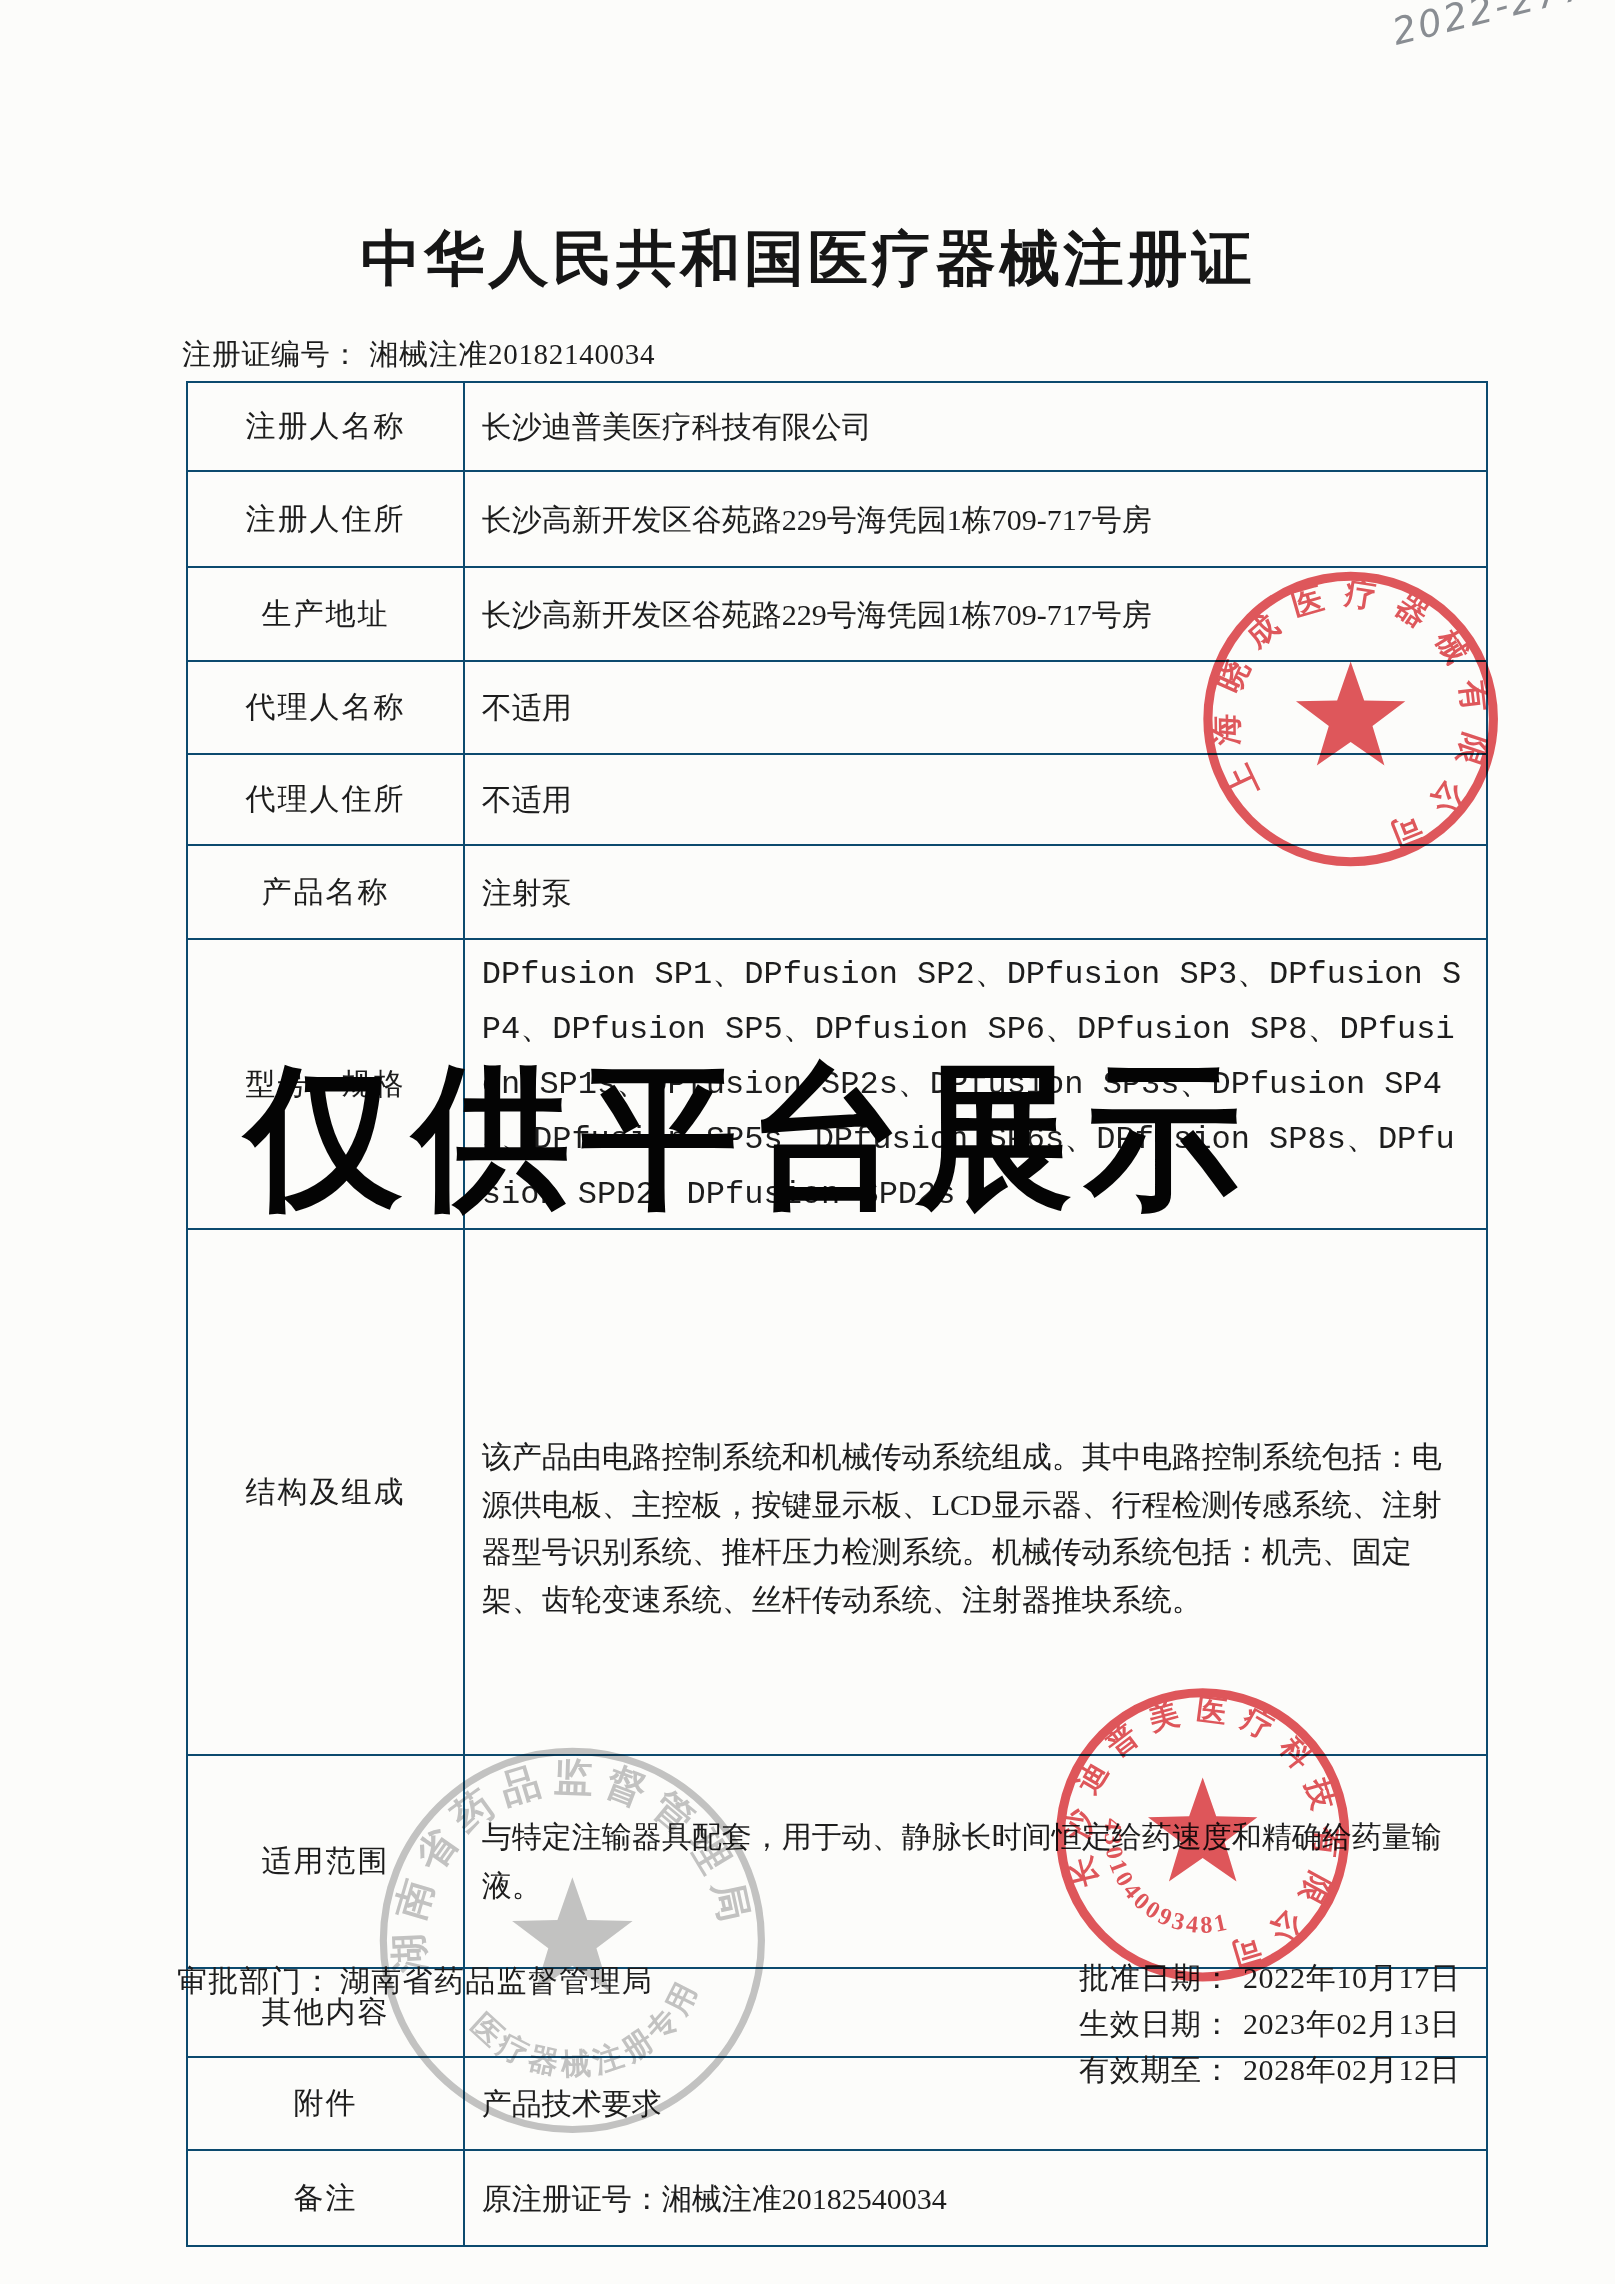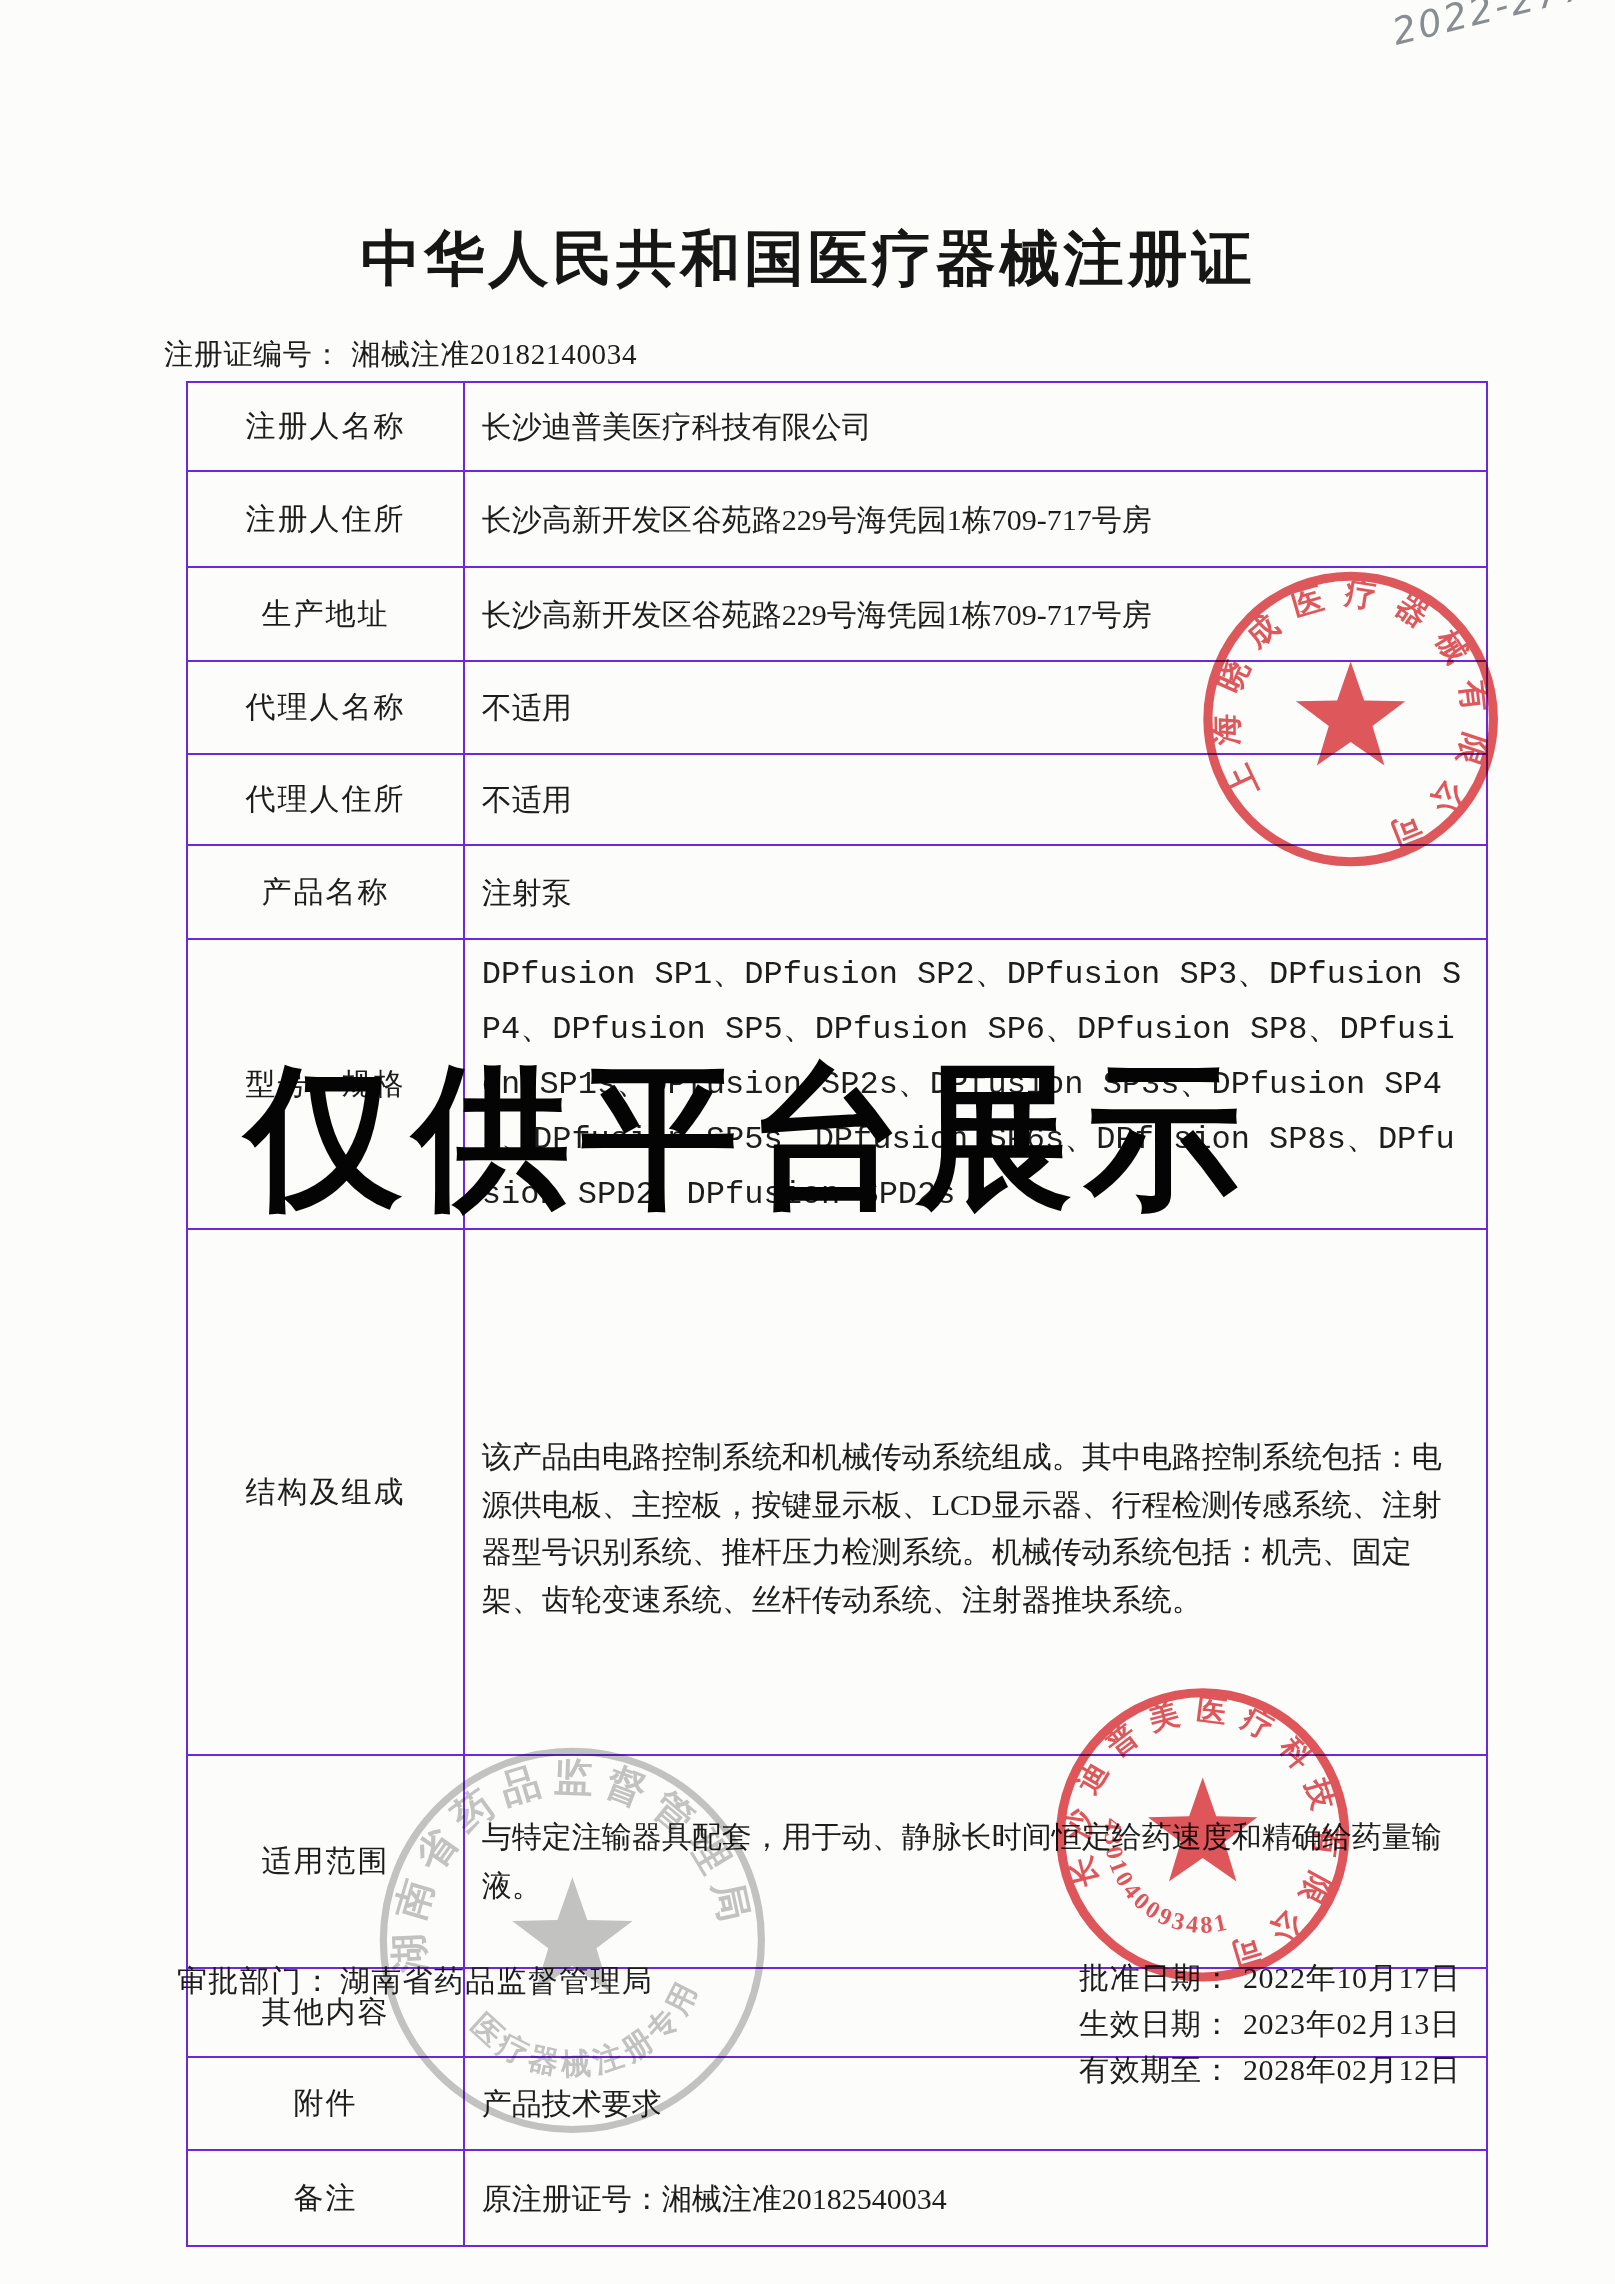--- a/index.html
+++ b/index.html
@@ -17,32 +17,32 @@
     font-family:"DejaVu Sans", sans-serif;
   }
   
   .title{
     position:absolute; left:0; top:219px; width:100%;
     text-align:center; font-size:60px; font-weight:700;
     letter-spacing:3.9px; color:#161616;
   }
   
   .cert-line{
-    position:absolute; left:164px; top:335px;
+    position:absolute; left:182px; top:335px;
     font-size:29px; letter-spacing:0.7px;
   }
   .cert-line .val{margin-left:9px;}
   
   .cert-table{
     position:absolute; left:186px; top:381px;
     border-collapse:collapse; table-layout:fixed; width:1302px;
     font-size:30px;
   }
   .cert-table td{
-    border:2px solid #6d28d9; vertical-align:middle;
+    border:2px solid #0c4a6e; vertical-align:middle;
     overflow:hidden;
   }
   .cert-table td.lbl{
     width:267px; text-align:center; letter-spacing:2px; padding:0 3.9px;
   }
   .cert-table td.val{
     padding:6.5px 17px 6.5px 17px; line-height:1.5;
   }
   .cert-table tr:nth-child(1) td{height:74px;}
   .cert-table tr:nth-child(2) td{height:81px;}

